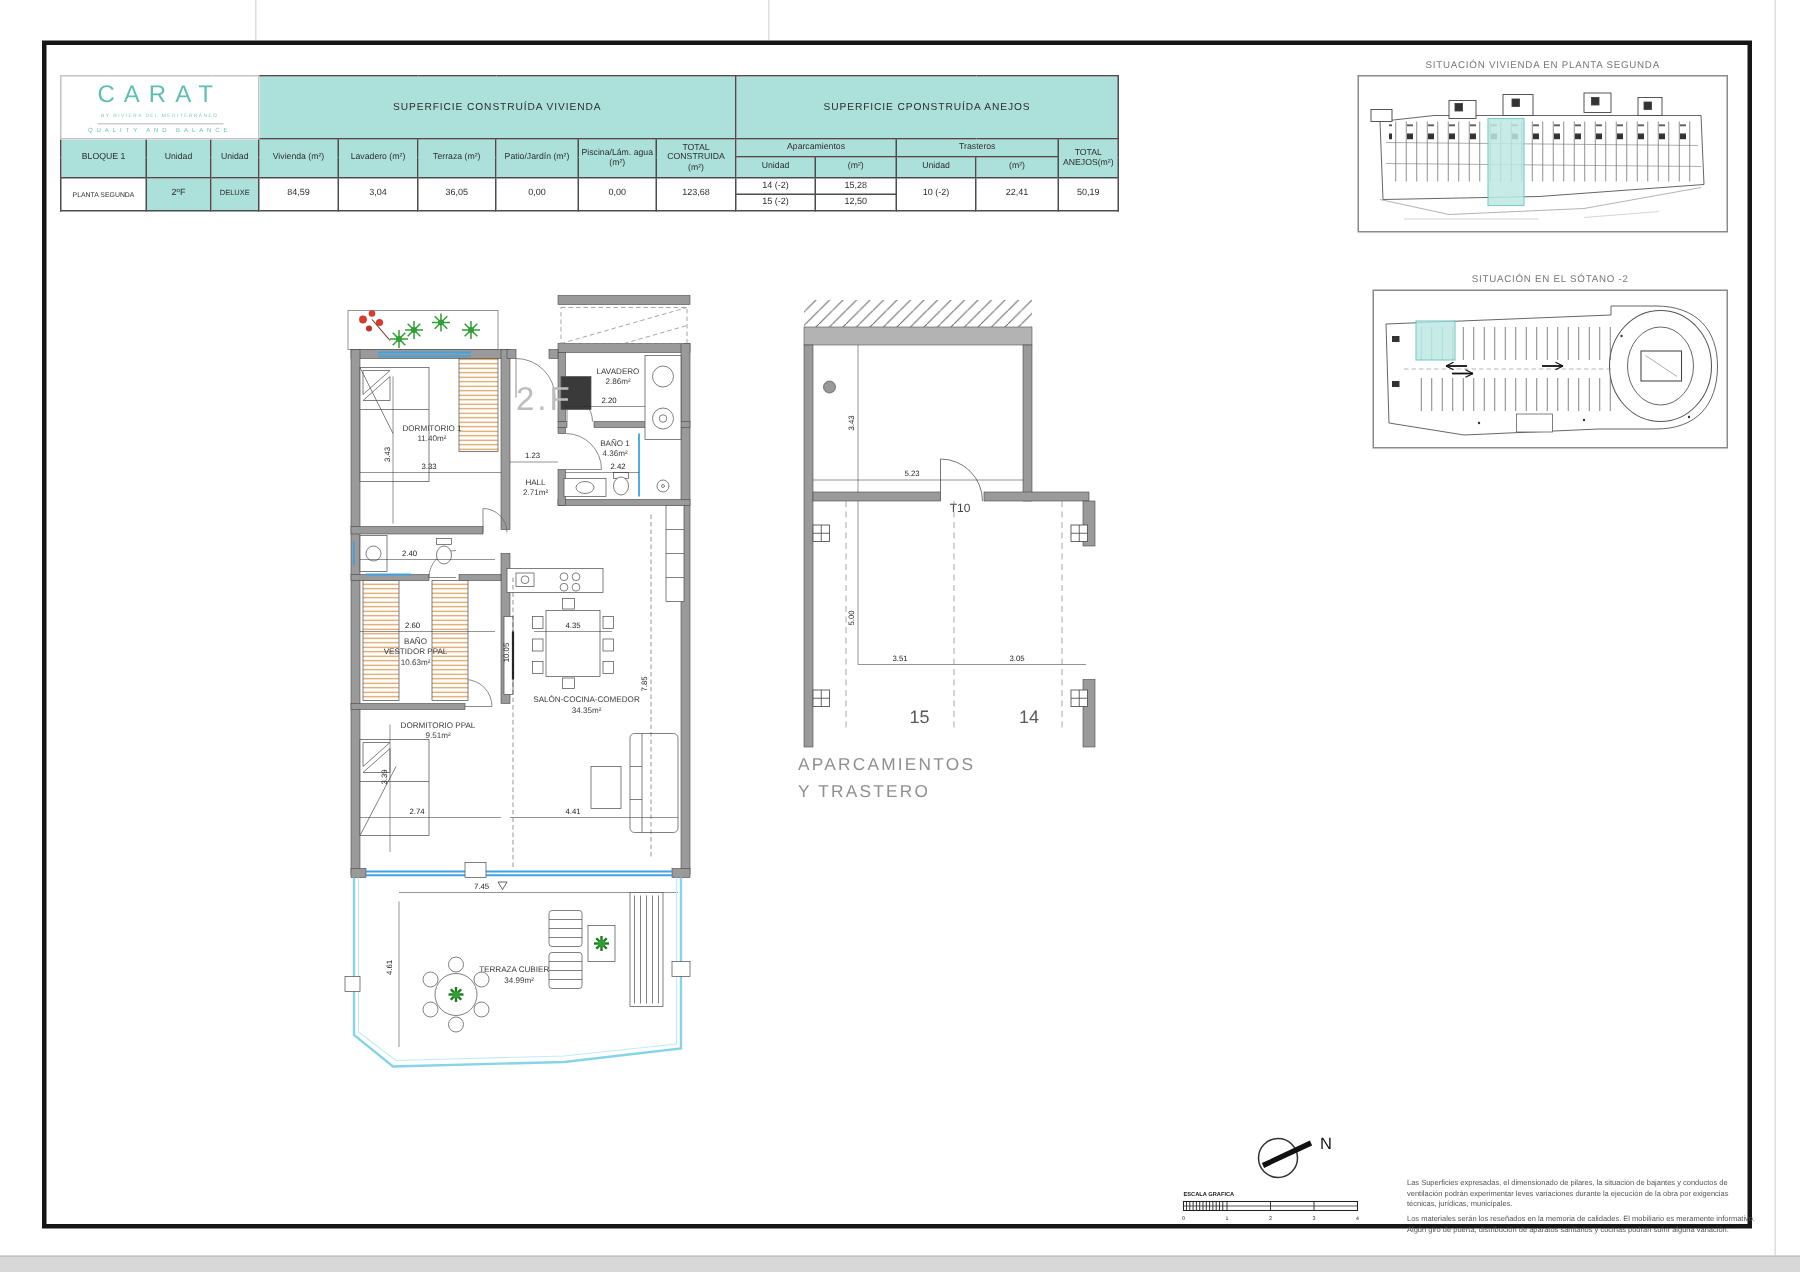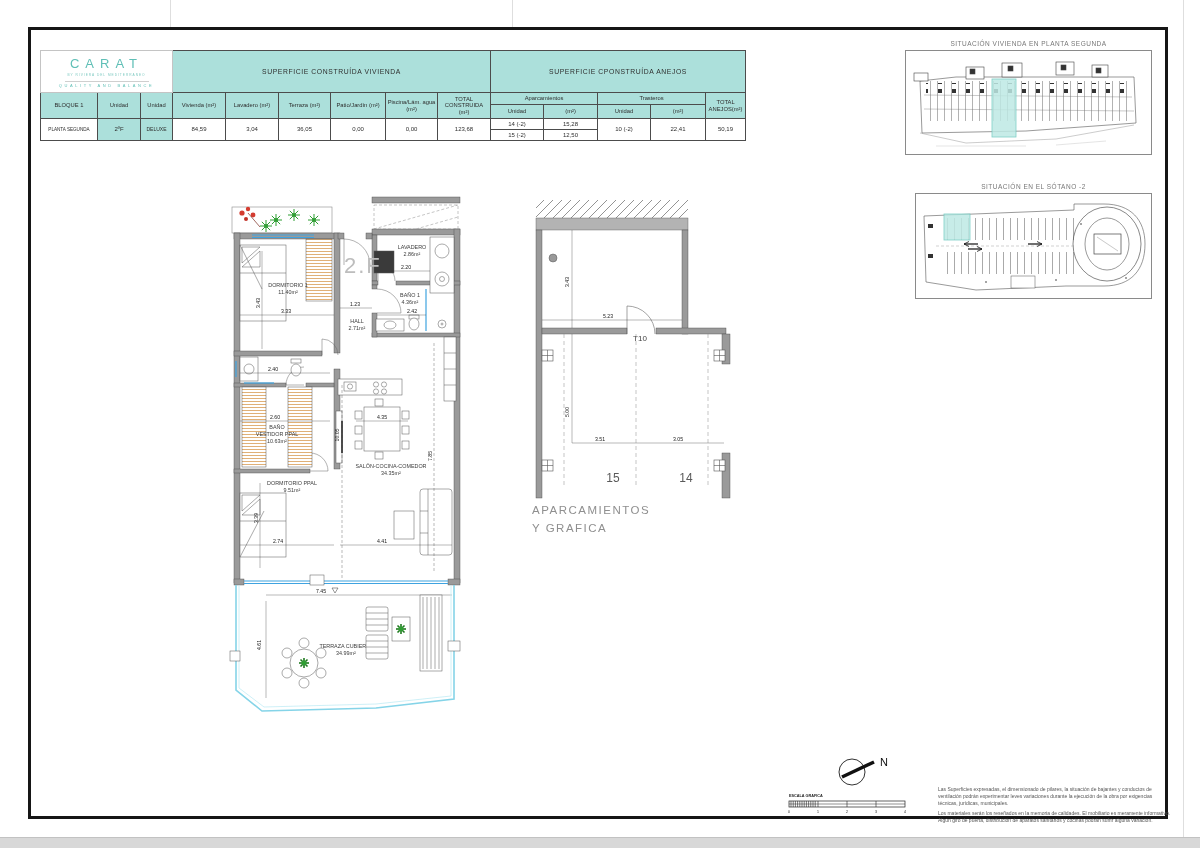--- a/index.html
+++ b/index.html
@@ -12,21 +12,21 @@
   
   .area-table{position:absolute;left:40px;top:50px;width:705px;border-collapse:collapse;table-layout:fixed;}
   .area-table td,.area-table th{border:1px solid #4c4c4c;padding:0 1px;text-align:center;vertical-align:middle;
        font-weight:normal;color:#2e2e2e;line-height:1.15;overflow:hidden;}
   .teal{background:#ACE0DB;}
   .band{font-size:6.8px;letter-spacing:.6px;}
   .colhead{font-size:5.8px;}
   .dcell{font-size:6px;background:#fff;}
   tr.rA{height:42px;} tr.rB{height:12px;} tr.rC{height:14px;} tr.rD{height:11px;}
   .logo-cell{background:#fff;border:1px solid #c4c4c4 !important;}
-  .logo-name{font-size:13px;letter-spacing:6px;color:#5FBFB6;font-weight:300;margin-top:2px;}
+  .logo-name{font-size:16px;letter-spacing:6px;color:#5FBFB6;font-weight:300;margin-top:2px;}
   .logo-tag{font-size:3.2px;letter-spacing:1px;color:#7fcac2;margin-top:2px;}
   .logo-rule{width:84px;height:0;border-top:.5px solid #cfcfcf;margin:3px auto 2px auto;}
   .logo-motto{font-size:4px;letter-spacing:2.6px;color:#5FBFB6;}
 
   
   svg{position:absolute;overflow:visible;}
   .plan-label{font-size:5.4px;fill:#3c3c3c;}
   .plan-dim{font-size:5.2px;fill:#222;}
   .unit-big{font-size:22px;fill:#bdbdbd;letter-spacing:2px;}
   .pk-num{font-size:12px;fill:#5a5a5a;}
@@ -465,21 +465,21 @@
     <text class="plan-dim" x="80" y="119.5" text-anchor="middle">5.23</text>
     <text class="plan-dim" x="41" y="214" text-anchor="middle" transform="rotate(-90 41 214)">5.00</text>
     <text class="plan-dim" x="72" y="242.5" text-anchor="middle">3.51</text>
     <text class="plan-dim" x="150" y="242.5" text-anchor="middle">3.05</text>
     <text class="pk-num" x="85" y="284" text-anchor="middle">15</text>
     <text class="pk-num" x="158" y="284" text-anchor="middle">14</text>
   </svg>
 
   <div class="pk-caption">
     <div>APARCAMIENTOS</div>
-    <div>Y GRAFICA</div>
+    <div>Y TRASTERO</div>
   </div>
 
   <div class="sit" style="left:905px;top:40px;width:247px;">
     <div class="sit-title">SITUACIÓN VIVIENDA EN PLANTA SEGUNDA</div>
     <div class="sit-box" style="width:245px;height:103px;">
       <svg style="left:0;top:0;" width="245" height="103" viewBox="0 0 245 103">
         <defs>
           <pattern id="units1" width="7" height="30" patternUnits="userSpaceOnUse">
             <line x1="3.5" y1="0" x2="3.5" y2="30" stroke="#666" stroke-width=".5"></line>
           </pattern>

